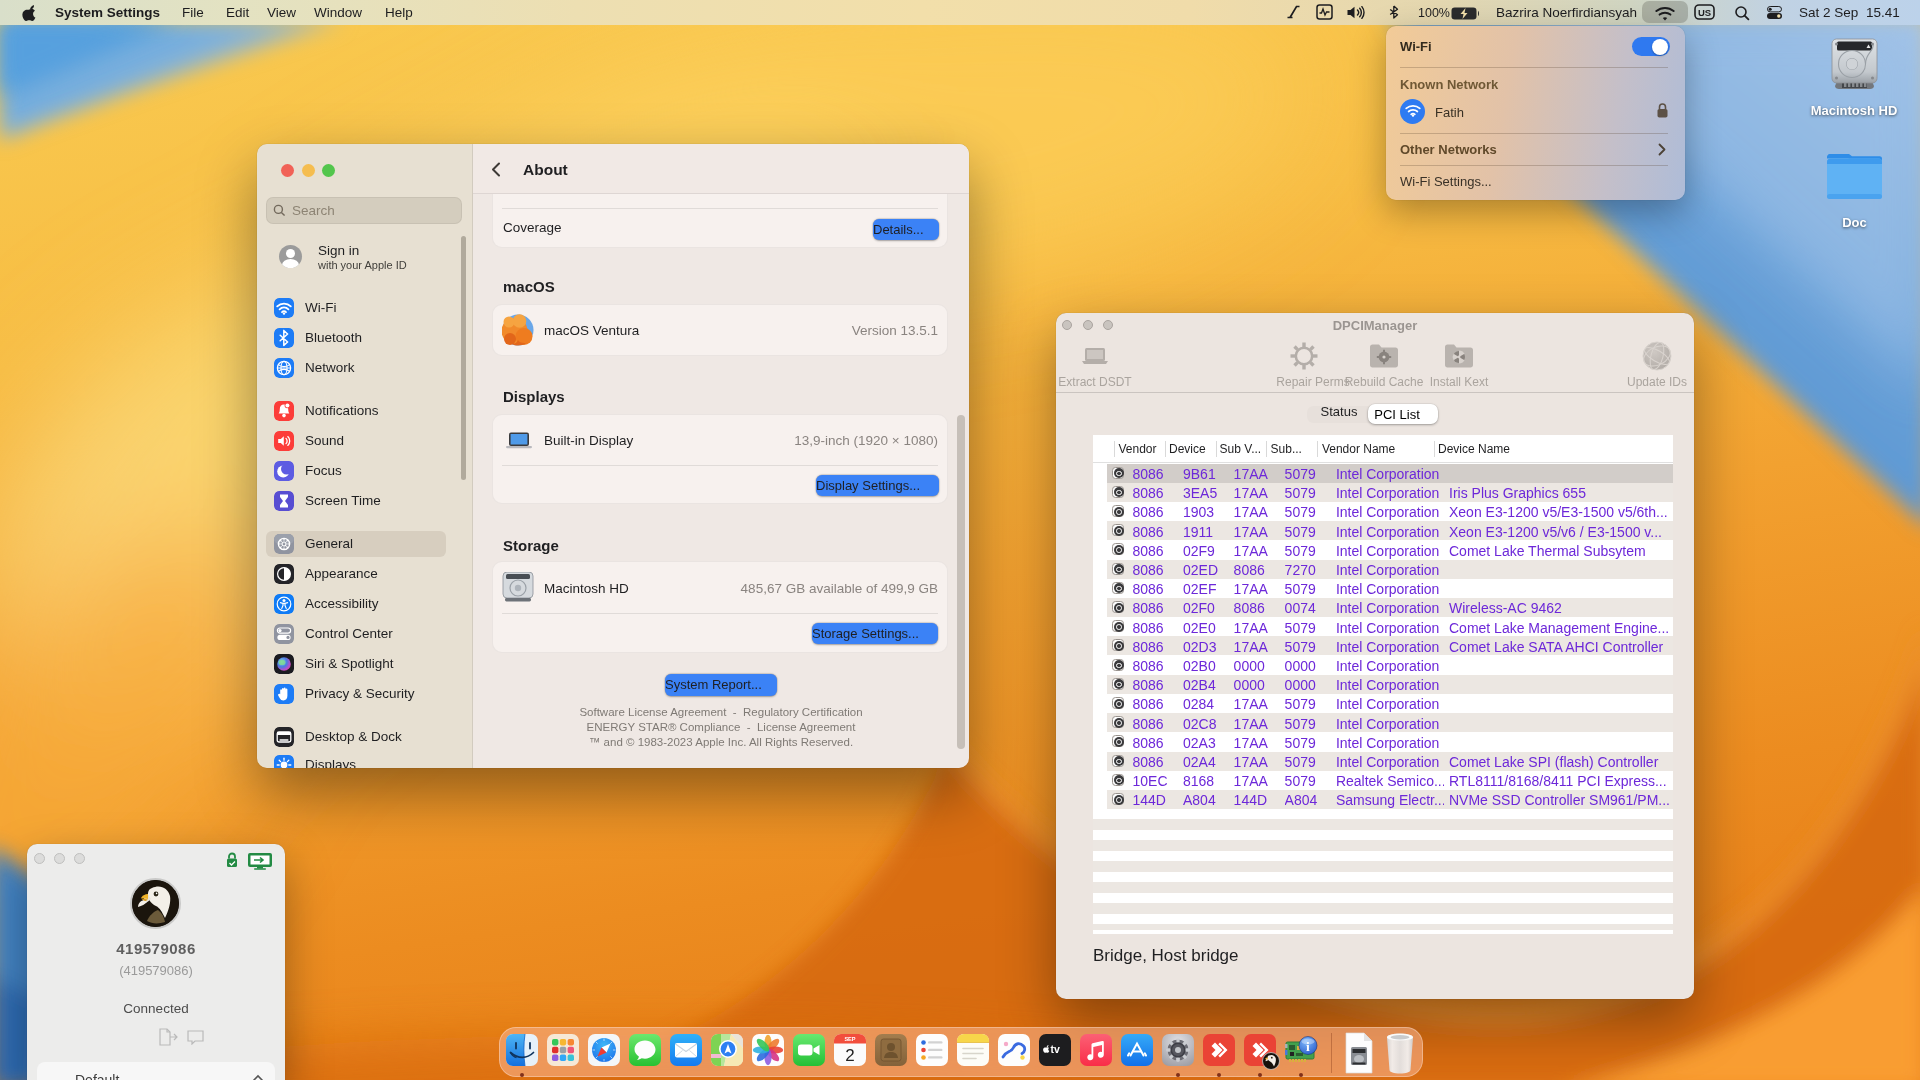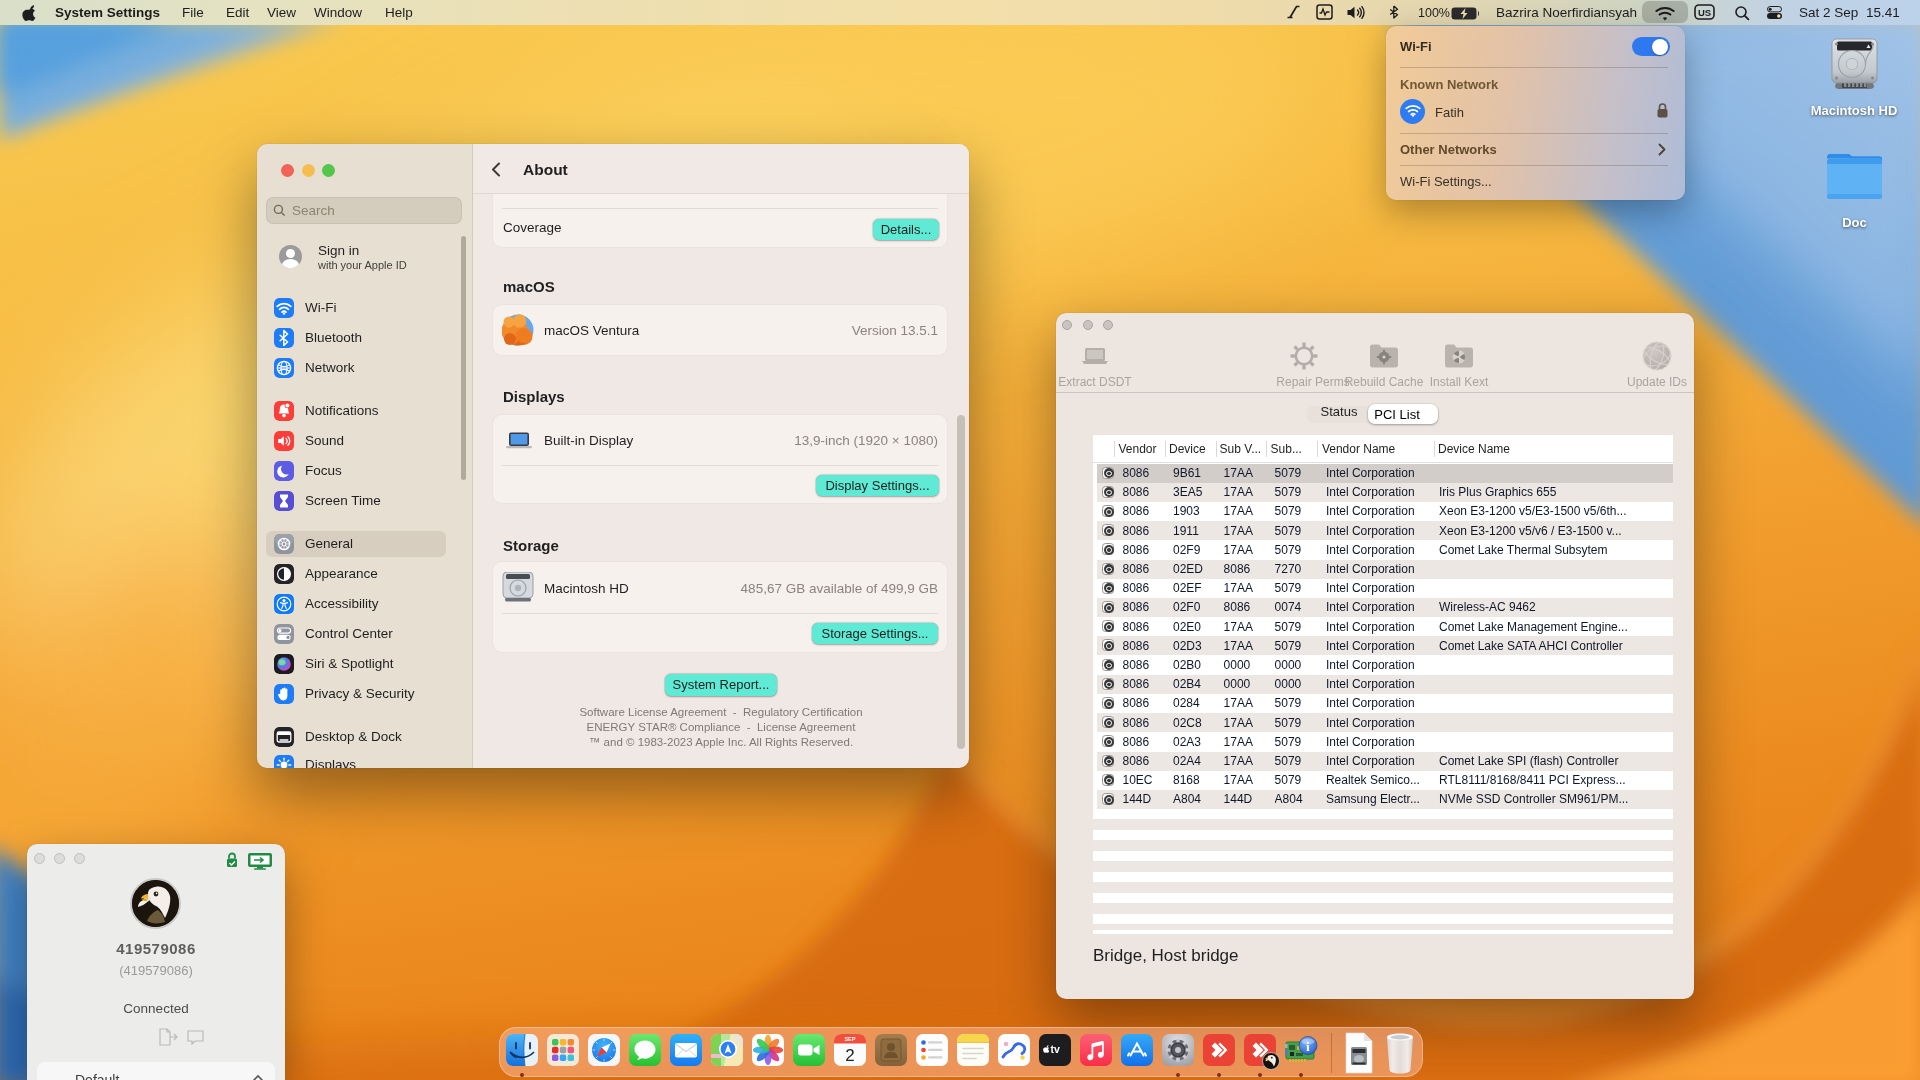--- a/index.html
+++ b/index.html
@@ -1,33 +1,33 @@
 <!DOCTYPE html>
 <html><head>
 <meta charset="utf-8">
 <style>
   * { margin:0; padding:0; box-sizing:border-box; }
   html,body { width:1920px; height:1080px; overflow:hidden; }
   body { font-family:"Liberation Sans", sans-serif; position:relative; background:#f2a030; }
   .abs { position:absolute; }
   .card { background:#f7f1ee; border:1px solid rgba(0,0,0,0.05); border-radius:10px; }
-  .btn { background:#5eead4; border-radius:6px; box-shadow:0 0.5px 2px rgba(0,0,0,0.3), 0 0 0 0.5px rgba(0,0,0,0.12); font-size:13px; color:#1f1f21; text-align:center; line-height:21px; }
+  .btn { background:#3b82f6; border-radius:6px; box-shadow:0 0.5px 2px rgba(0,0,0,0.3), 0 0 0 0.5px rgba(0,0,0,0.12); font-size:13px; color:#1f1f21; text-align:left; line-height:21px; }
   .lnk { font-size:11.5px; color:#7f7a75; text-align:center; }
   .u { }
   .srow { position:absolute; left:10px; width:196px; height:30px; }
   .srow .ic { position:absolute; left:7px; top:5px; width:20px; height:20px; border-radius:5px; }
   .srow .lb { position:absolute; left:38px; top:7px; font-size:13.5px; color:#1f1f21; white-space:nowrap; }
   .tlabel { position:absolute; top:62px; font-size:12px; color:#aaa49e; text-align:center; white-space:nowrap; }
   .mtx { top:5px; font-size:13.5px; color:#1d1d1f; }
   .dlabel { font-size:13px; font-weight:bold; color:#fff; text-align:center; text-shadow:0 1px 3px rgba(0,0,0,0.6); }
   .dk { position:absolute; top:6px; width:32px; height:32px; }
   .ddot { position:absolute; top:44.5px; width:4px; height:4px; border-radius:50%; background:#80301a; }
   .hsep { position:absolute; top:6px; width:1px; height:16px; background:rgba(0,0,0,0.15); }
   .hc { position:absolute; top:7px; font-size:12px; color:#1f1f21; white-space:nowrap; }
-  .trow { position:absolute; left:4px; width:580px; height:19.2px; font-size:12px; color:#0f172a; }
+  .trow { position:absolute; left:14px; width:580px; height:19.2px; font-size:14px; color:#6d28d9; }
   .trow .c { position:absolute; top:2.5px; white-space:nowrap; overflow:hidden; }
   .trow .c1 { left:25.5px; } .trow .c2 { left:76px; } .trow .c3 { left:126.6px; } .trow .c4 { left:177.6px; }
   .trow .c5 { left:228.9px; width:108px; } .trow .c6 { left:342px; width:236px; }
   .trow .mg { position:absolute; left:5px; top:3px; width:12px; height:12px; border-radius:3.5px; background:#fdfdfd; border:0.5px solid #9a948f; }
   .trow .mg::after { content:""; position:absolute; left:0.8px; top:0.8px; width:10px; height:10px; border-radius:50%; background:#3a3a3c; }
   .trow .mg::before { content:""; position:absolute; z-index:2; left:3.4px; top:3.2px; width:3.6px; height:3.6px; border:1.1px solid #fff; border-radius:50%; }
 </style>
 </head>
 <body>
 
@@ -372,20 +372,21 @@
   <div class="abs lnk" style="left:216px;top:577px;width:496px;"><span class="u">ENERGY STAR® Compliance</span> &nbsp;-&nbsp; <span class="u">License Agreement</span></div>
   <div class="abs lnk" style="left:216px;top:592px;width:496px;">™ and © 1983-2023 Apple Inc. All Rights Reserved.</div>
 
   <div class="abs" style="left:700px;top:271px;width:8px;height:334px;border-radius:4px;background:#c6bfb8;"></div>
 </div>
 
 <div class="abs" id="dpciwin" style="left:1056px;top:313px;width:638px;height:686px;border-radius:10px;z-index:5;background:#ece5e0;box-shadow:0 22px 55px rgba(0,0,0,0.38), 0 0 1px rgba(0,0,0,0.35);">
   <div class="abs" style="left:6px;top:7px;width:10px;height:10px;border-radius:50%;background:#c9c4bf;border:0.5px solid #aaa49f;"></div>
   <div class="abs" style="left:26.5px;top:7px;width:10px;height:10px;border-radius:50%;background:#c9c4bf;border:0.5px solid #aaa49f;"></div>
   <div class="abs" style="left:46.7px;top:7px;width:10px;height:10px;border-radius:50%;background:#c9c4bf;border:0.5px solid #aaa49f;"></div>
+  <div class="abs" style="left:0;top:5px;width:638px;text-align:center;font-size:13px;font-weight:bold;color:#9b9591;">DPCIManager</div>
 
   <svg class="abs" style="left:25px;top:33px" width="28" height="22" viewBox="0 0 28 22">
       <rect x="4" y="2" width="20" height="13" rx="1.5" fill="#b4aea9"></rect>
       <rect x="6" y="4" width="16" height="9" fill="#ccc6c1"></rect>
       <path d="M 1 15 L 27 15 L 25 18 L 3 18 Z" fill="#b4aea9"></path>
     </svg>
   <div class="tlabel" style="left:-21px;width:120px;">Extract DSDT</div>
   <svg class="abs" style="left:232px;top:27px" width="32" height="32" viewBox="0 0 32 32">
       <g fill="none" stroke="#b4aea9" stroke-width="2.6">
         <circle cx="16" cy="16" r="8.2"></circle>

